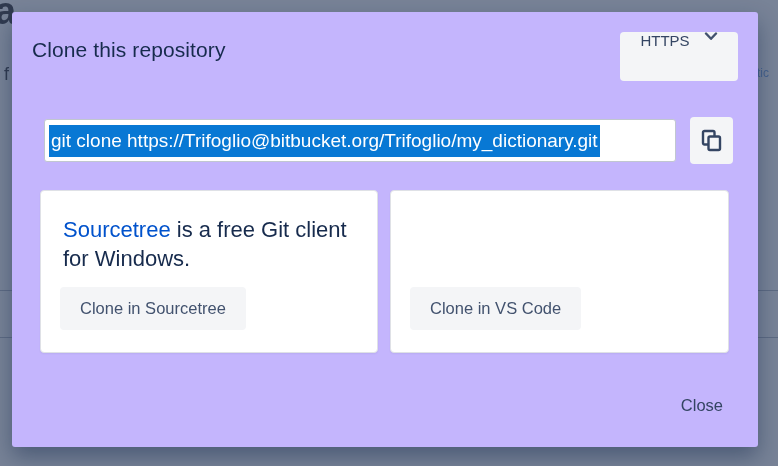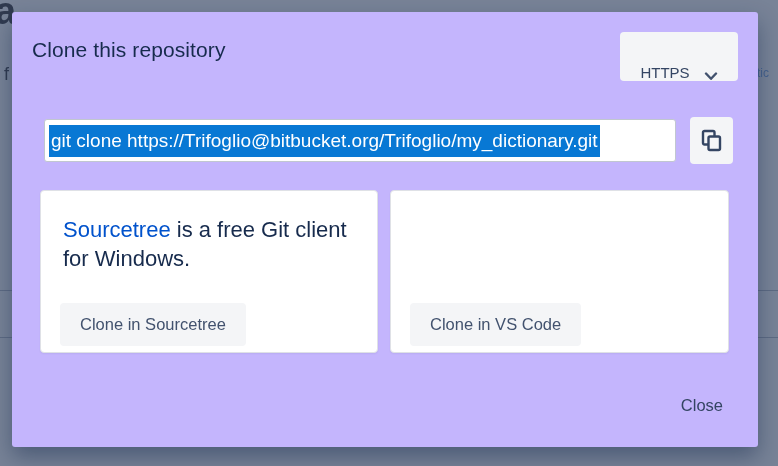--- a/index.html
+++ b/index.html
@@ -28,21 +28,21 @@
   }
 
   .modal-title {
     position:absolute; left:20px; top:26px;
     font-size:21px; font-weight:500; color:#172B4D; letter-spacing:0.1px;
   }
 
   .protocol-btn {
     position:absolute; left:608px; top:20px; width:118px; height:49px;
     background:#F4F5F7; border:none; border-radius:4px;
-    display:flex; align-items:flex-end; justify-content:center; gap:14px;
+    display:flex; align-items:flex-start; justify-content:center; gap:14px;
     font-family:inherit; font-size:15px; color:#344563; cursor:pointer;
   }
 
   .clone-input {
     position:absolute; left:32px; top:107px; width:632px; height:43px;
     border:1px solid #C1C7D0; border-radius:3px; background:#fff;
     display:flex; align-items:center; padding:0 4px;
     font-size:19px; white-space:nowrap; overflow:hidden; cursor:text;
   }
   .clone-input .selected {
@@ -63,21 +63,21 @@
   .card-1 { left:28px;  width:338px; }
   .card-2 { left:378px; width:339px; }
 
   .card-text {
     position:absolute; left:22px; top:24px; right:18px;
     font-size:22px; line-height:29px; color:#172B4D;
   }
   .card-link { color:#0052CC; cursor:pointer; }
 
   .card-btn {
-    position:absolute; left:19px; top:112px; height:43px;
+    position:absolute; left:19px; top:96px; height:43px;
     padding:0 20px; background:#F4F5F7; border:none; border-radius:4px;
     font-family:inherit; font-size:16.5px; color:#42526E; cursor:pointer;
   }
 
   .close-btn {
     position:absolute; right:35px; top:384px;
     background:none; border:none; font-family:inherit;
     font-size:16.5px; color:#344563; cursor:pointer;
   }
 </style>

